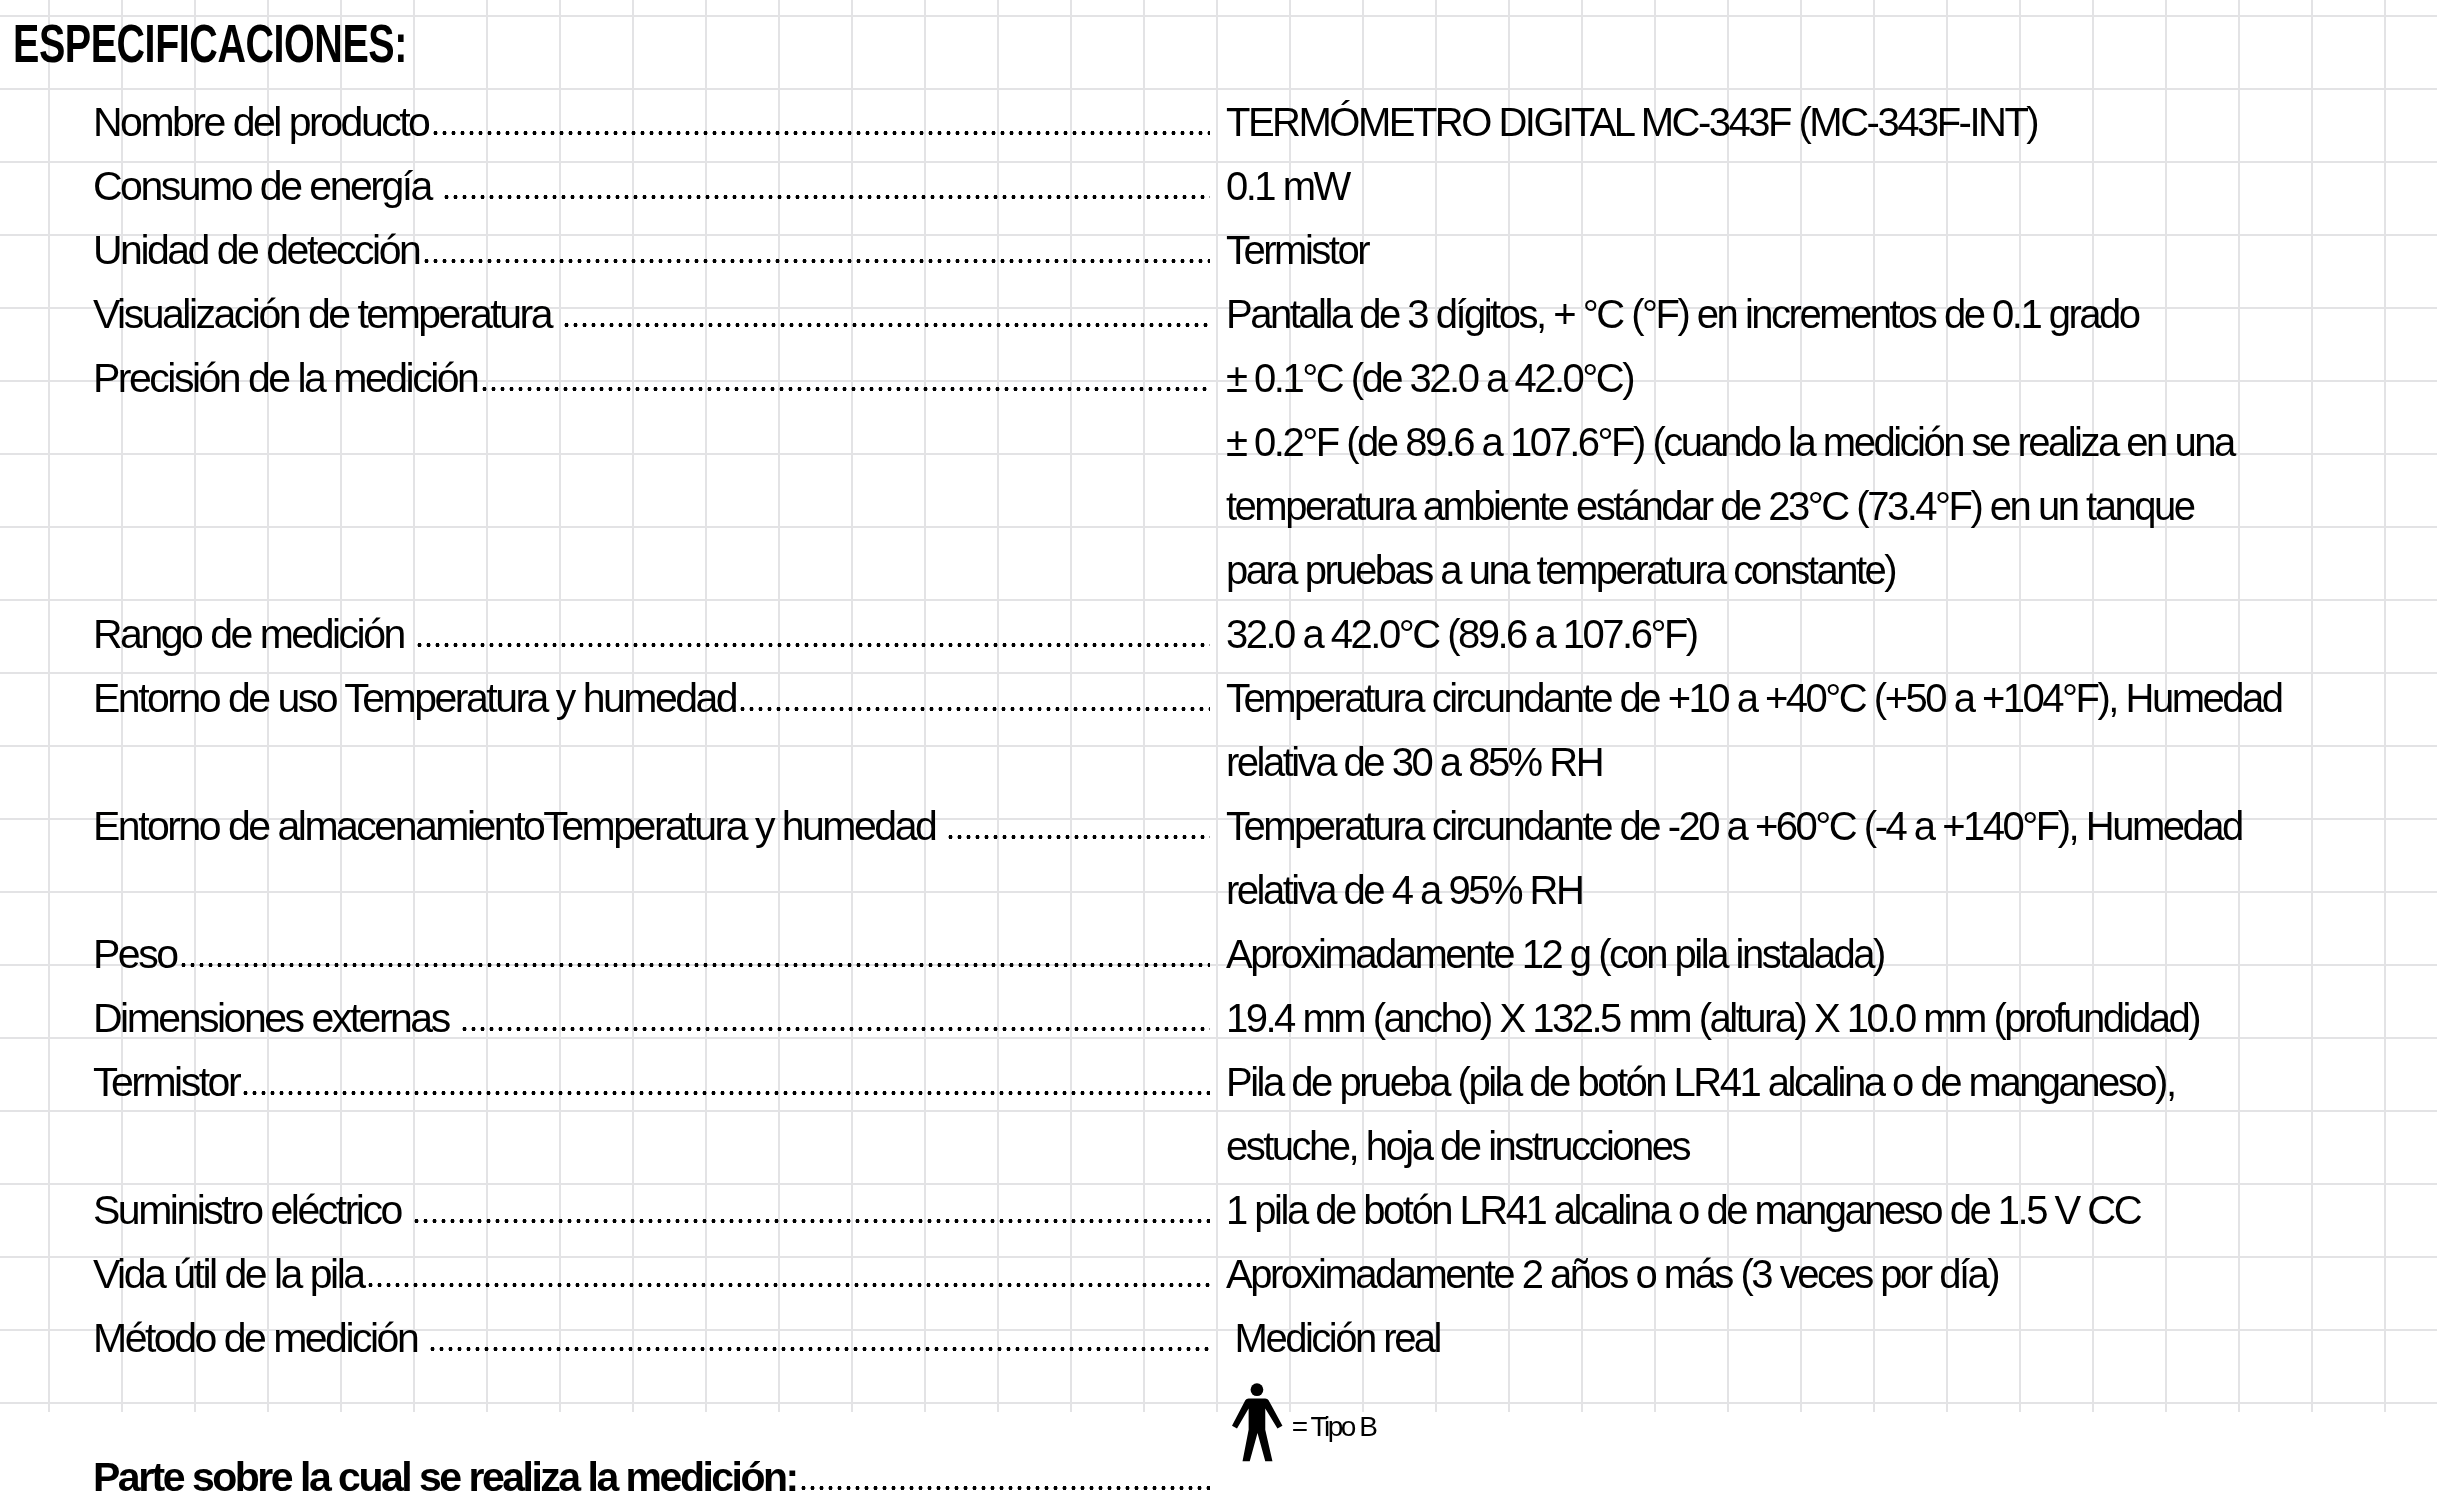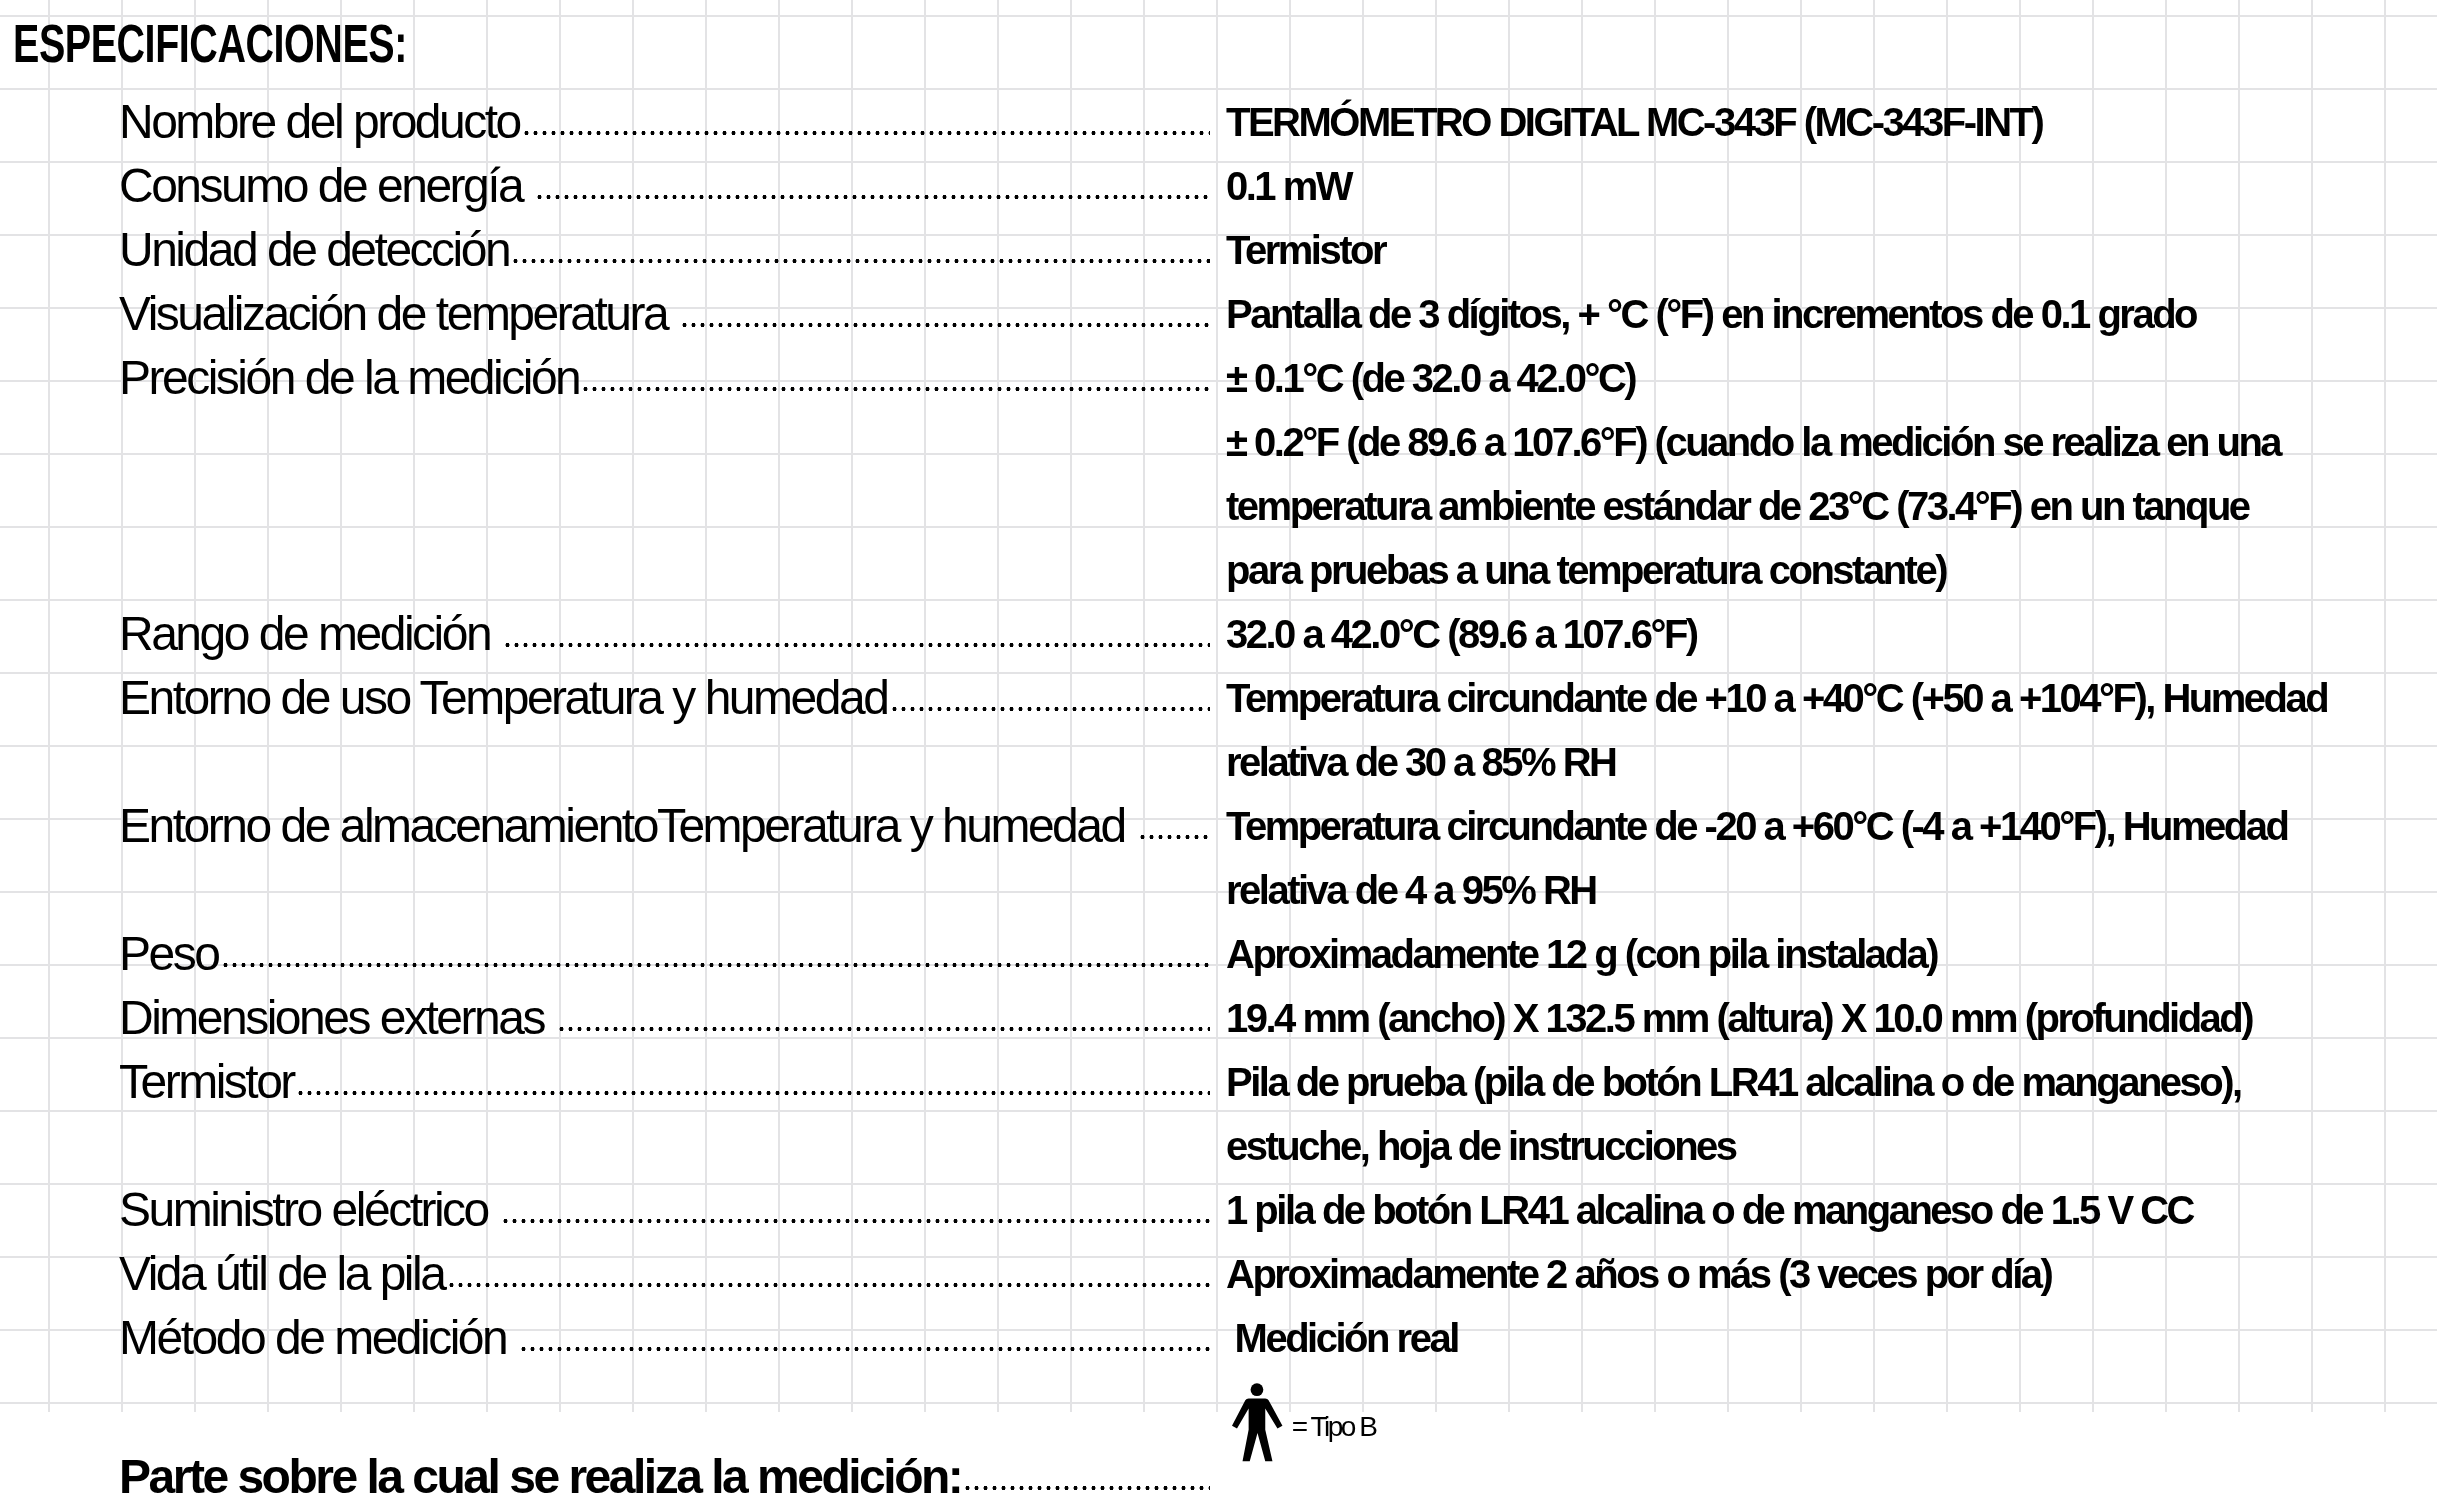--- a/index.html
+++ b/index.html
@@ -45,40 +45,38 @@
   .spec-label-wrap {
     position: absolute;
     left: 93px;
     top: 0;
     width: 1117px;
     height: 64px;
     display: flex;
     align-items: flex-start;
   }
   .spec-label {
-    font-size: 48px;
+    font-size: 41px;
     line-height: 64px;
     letter-spacing: -2.5px;
     white-space: pre;
     flex: 0 0 auto;
-    margin-left: 26px;
   }
   .leader {
     flex: 1 1 auto;
     height: 64px;
     margin-left: 2.2px;
     background-image: radial-gradient(circle, #000 1.8px, transparent 2.2px);
     background-size: 9px 5.5px;
     background-repeat: repeat-x;
     background-position: left 40px;
   }
   .spec-values {
     margin-left: 1226px;
     width: 1211px;
-    font-weight: bold;
   }
   .spec-value {
     display: block;
     font-size: 40px;
     line-height: 64px;
     height: 64px;
     letter-spacing: -2.5px;
     white-space: pre;
   }
   .applied-part-row {

